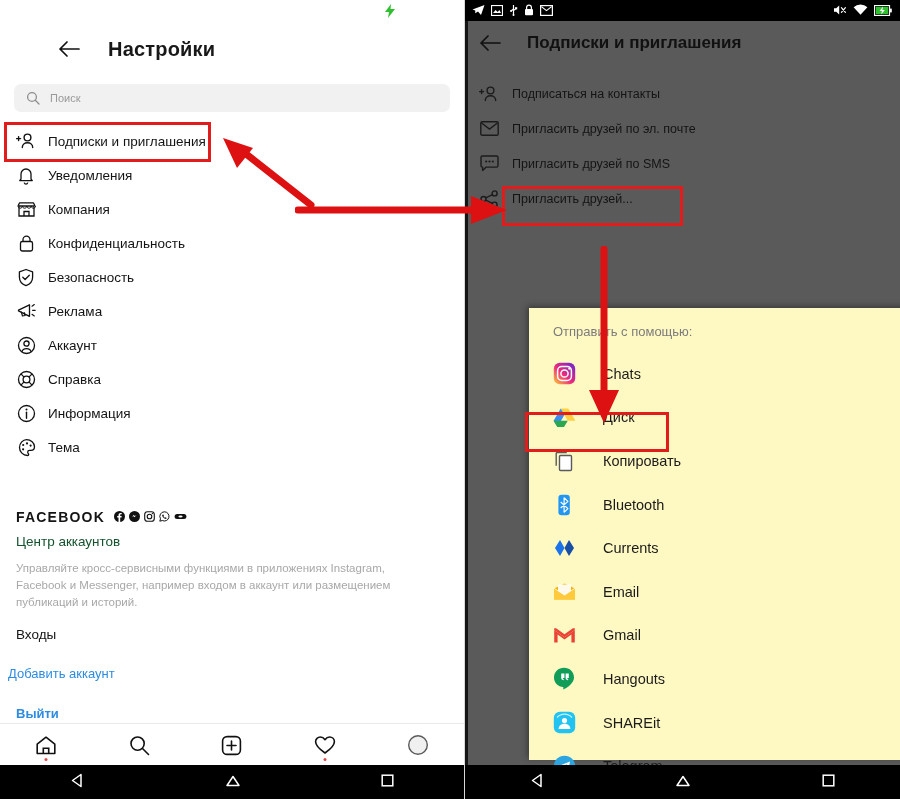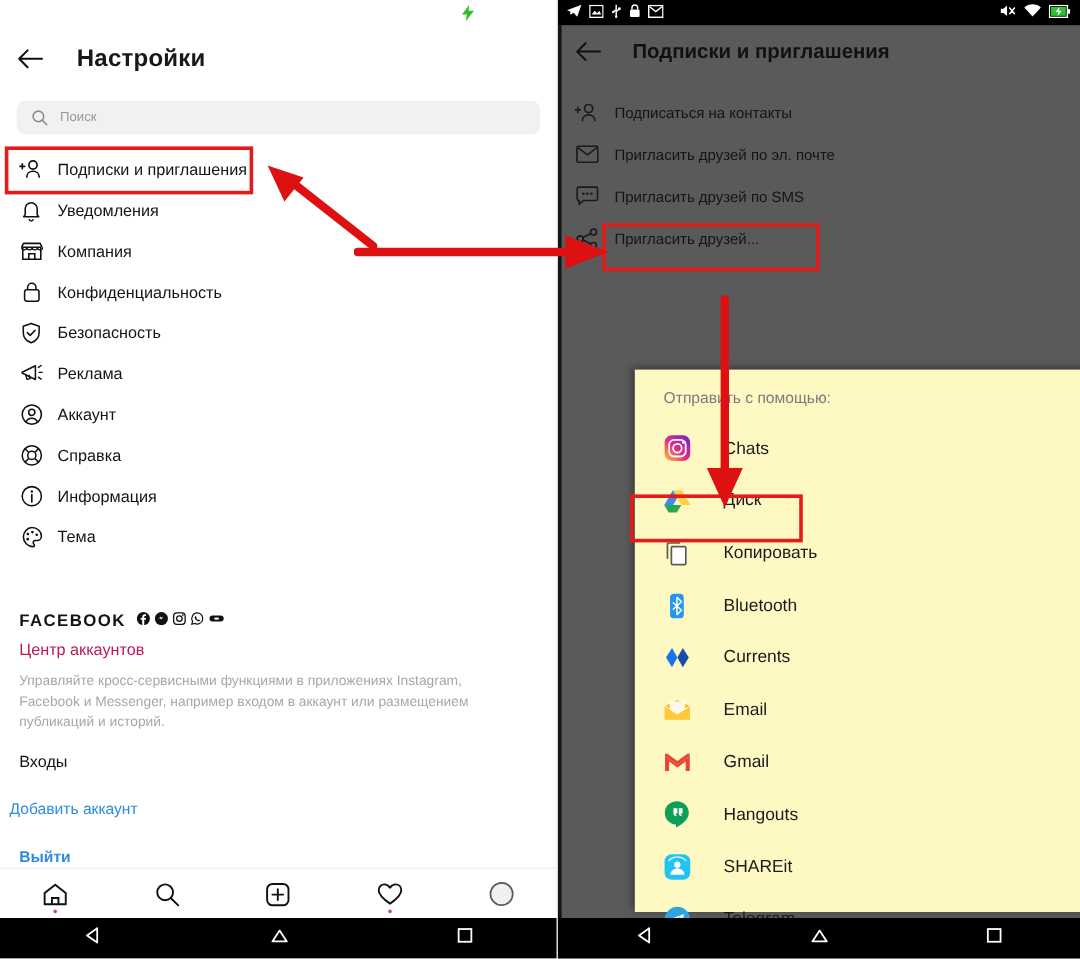--- a/index.html
+++ b/index.html
@@ -4,41 +4,41 @@
 <style>
   html,body{margin:0;padding:0;background:#fff;}
   body{font-family:"Liberation Sans", sans-serif;}
   .screen{position:relative;width:900px;height:799px;overflow:hidden;background:#fff;}
 
   
   .left-phone{position:absolute;left:0;top:0;width:464px;height:799px;background:#fff;overflow:hidden;}
   .left-status{position:absolute;left:0;top:0;width:464px;height:24px;background:#fff;}
   .left-bolt{position:absolute;left:385px;top:4px;width:10px;height:12px;color:#2fbf2f;font-size:13px;line-height:12px;}
 
-  .l-header{position:absolute;left:0;top:26px;width:464px;height:46px;display:flex;align-items:center;}
+  .l-header{position:absolute;left:0;top:26px;width:464px;height:46px;display:flex;align-items:center;padding-left:44px;}
   .l-back{width:26px;height:26px;margin-left:12px;display:flex;align-items:center;justify-content:center;}
   .l-title{margin-left:26px;font-size:20px;font-weight:bold;color:#181818;letter-spacing:.2px;}
 
   .l-search{position:absolute;left:14px;top:84px;width:436px;height:28px;background:#f1f1f1;border-radius:7px;display:flex;align-items:center;}
   .l-search .s-ico{margin-left:12px;width:14px;height:14px;display:flex;align-items:center;justify-content:center;}
   .l-search .s-ph{margin-left:10px;color:#9a9a9a;font-size:11px;}
 
   .l-list{position:absolute;left:0;top:124px;width:464px;}
   .l-item{height:34px;display:flex;align-items:center;padding-left:16px;box-sizing:border-box;}
   .l-item .li-ico{width:20px;height:20px;display:flex;align-items:center;justify-content:center;flex:0 0 20px;}
   .l-item .li-label{margin-left:12px;font-size:13.5px;color:#141414;}
 
   .hl-box{position:absolute;border:3px solid #e21b1b;box-sizing:border-box;pointer-events:none;}
   .hl1{left:4px;top:122px;width:207px;height:40px;}
 
   .fb-block{position:absolute;left:16px;top:508px;width:430px;}
   .fb-row{display:flex;align-items:center;height:18px;}
   .fb-word{font-size:14px;font-weight:bold;letter-spacing:1.2px;color:#141414;}
   .fb-icons{display:flex;align-items:center;margin-left:9px;gap:4px;}
-  .fb-link{margin-top:8px;font-size:13.5px;color:#be185d;font-weight:500;}
+  .fb-link{margin-top:8px;font-size:13.5px;color:#14532d;font-weight:500;}
   .fb-desc{margin-top:11px;font-size:11.5px;line-height:17px;color:#a8a8a8;width:418px;}
   .logins-h{position:absolute;left:16px;top:627px;font-size:13.5px;font-weight:normal;color:#141414;}
   .add-acc{position:absolute;left:8px;top:666px;font-size:13px;color:#2d8ce0;}
   .logout{position:absolute;left:16px;top:706px;font-size:13px;color:#2d8ce0;font-weight:bold;}
 
   .l-tabbar{position:absolute;left:0;top:723px;width:464px;height:42px;border-top:1px solid #eaeaea;display:flex;align-items:center;background:#fff;}
   .l-tab{flex:1;display:flex;align-items:center;justify-content:center;position:relative;height:42px;}
   .tab-dot{position:absolute;bottom:5px;left:50%;transform:translateX(-50%);width:3px;height:3px;border-radius:50%;background:#e04a4a;}
 
   .l-navbar{position:absolute;left:0;top:765px;width:464px;height:34px;background:#000;display:flex;align-items:center;justify-content:space-around;}

